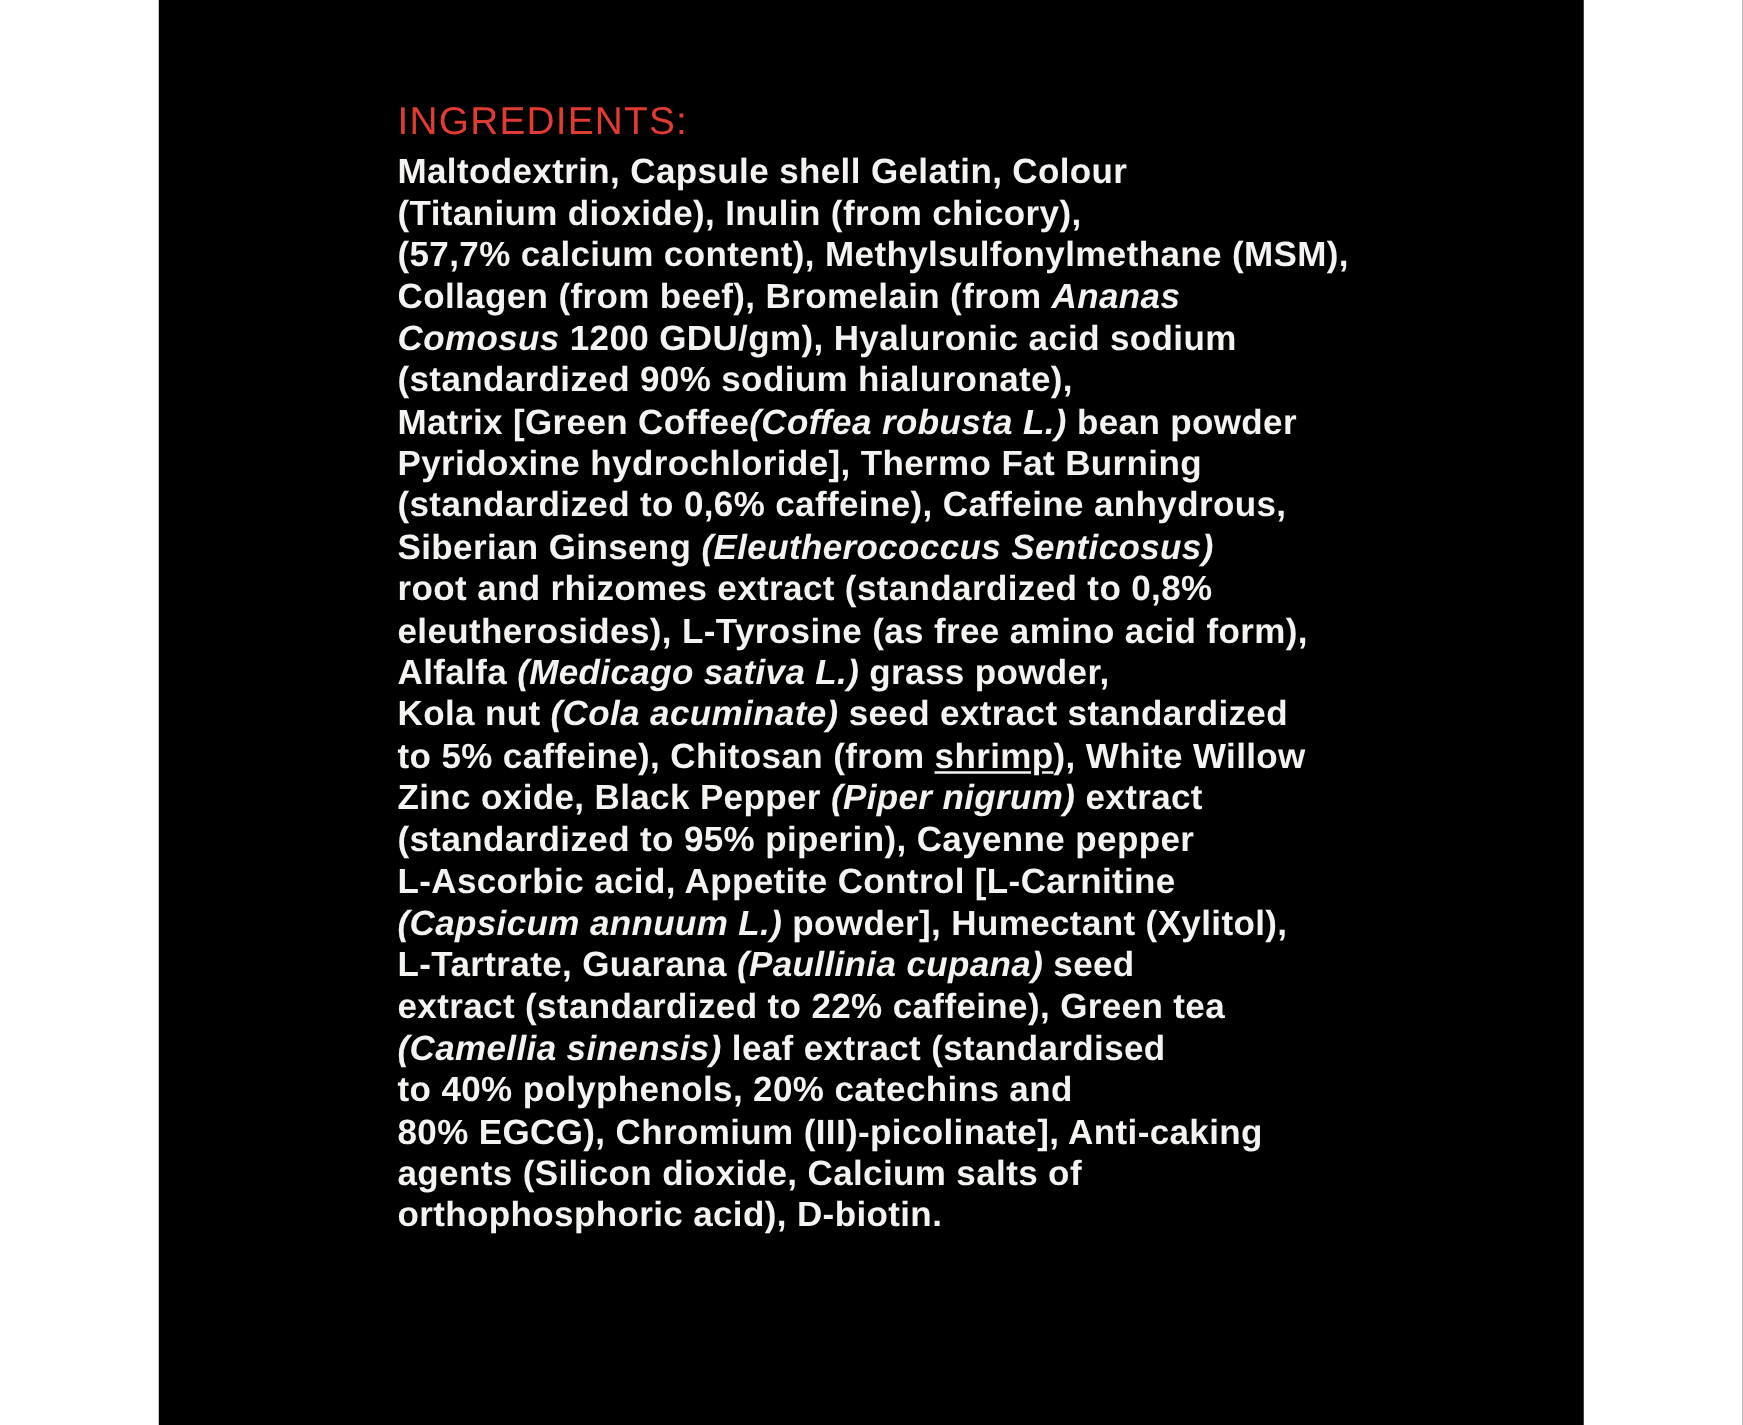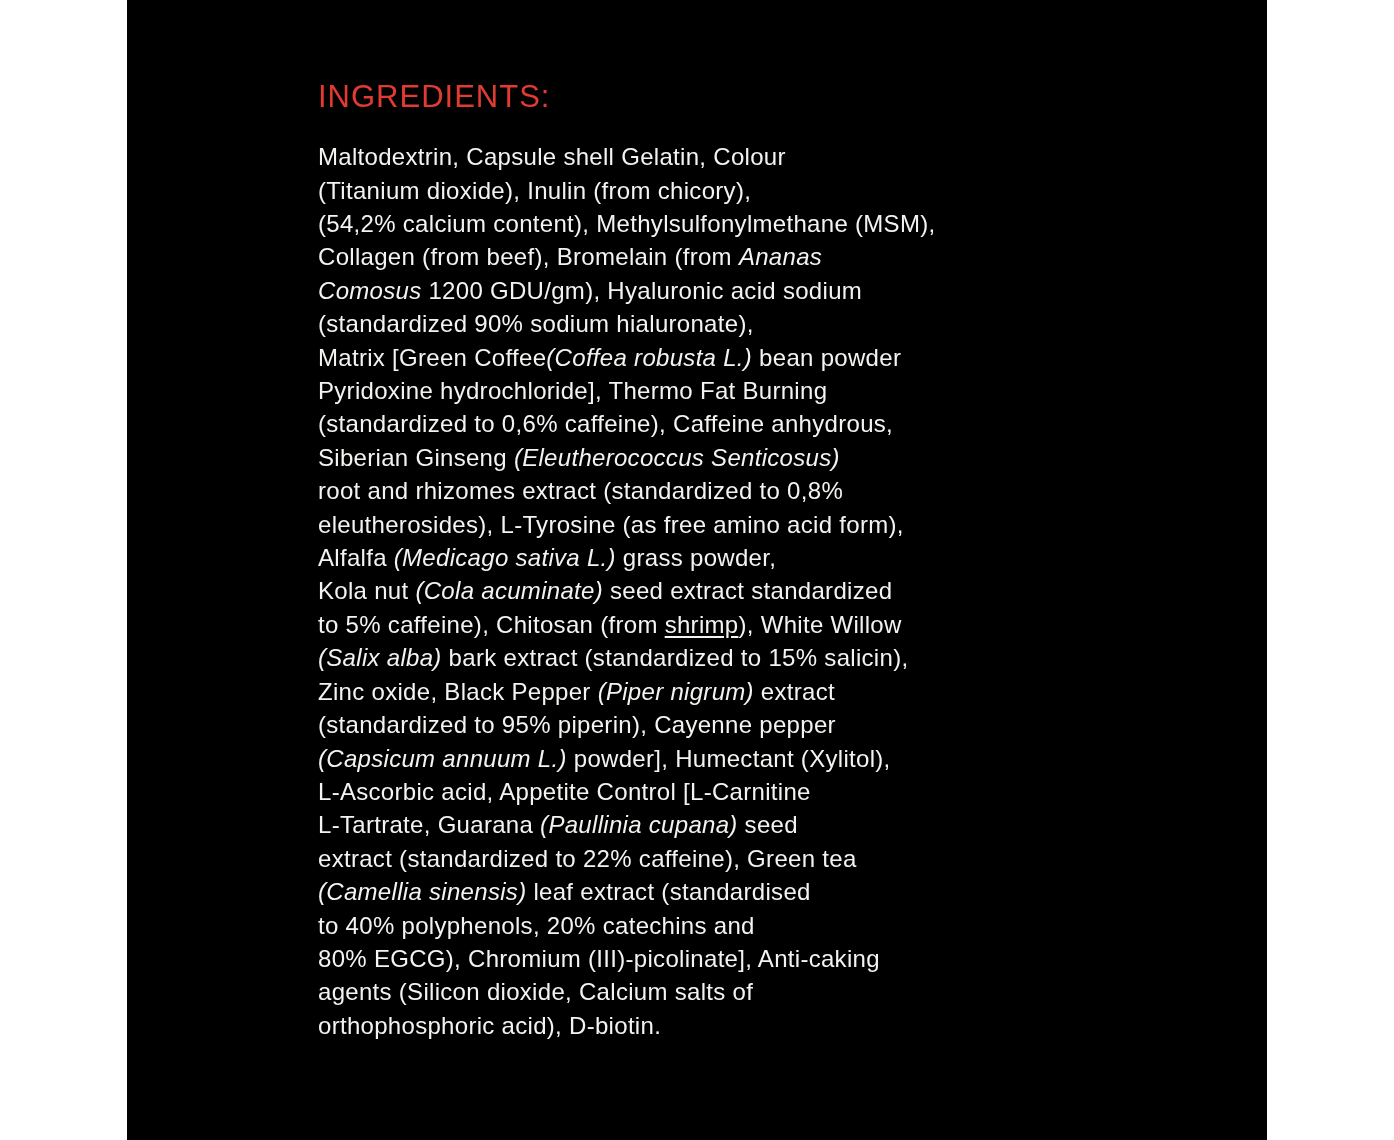--- a/index.html
+++ b/index.html
@@ -23,60 +23,59 @@
   .label-content{
     padding:78px 0 0 191px;
     width:940px;
   }
   .heading{
     color:var(--accent);
     font-size:31px;
     font-weight:500;
     letter-spacing:1px;
     line-height:1.2;
-    margin-bottom:25px;
+    margin-bottom:5px;
   }
   .lines{
     color:var(--text);
-    font-size:24px;
-    font-weight:400;
+    font-size:28px;
+    font-weight:700;
     letter-spacing:0.3px;
     line-height:33.4px;
   }
   .line{white-space:pre;}
   .line .italic{font-style:italic;text-align:center;}
   .line .underline{text-decoration:underline;text-underline-offset:3px;text-align:right;}
 </style>
 </head>
 <body>
 
 <div class="label-panel">
   <div class="label-content">
     <div class="heading">INGREDIENTS:</div>
     <div class="lines" id="lines">
         <div class="line"><span>Maltodextrin, Capsule shell Gelatin, Colour</span></div>
         <div class="line"><span>(Titanium dioxide), Inulin (from chicory),</span></div>
-        <div class="line"><span>(54,2% calcium content), Methylsulfonylmethane (MSM),</span></div>
+        <div class="line"><span>(57,7% calcium content), Methylsulfonylmethane (MSM),</span></div>
         <div class="line"><span>Collagen (from beef), Bromelain (from </span><span class="italic">Ananas</span></div>
         <div class="line"><span class="italic">Comosus</span><span> 1200 GDU/gm), Hyaluronic acid sodium</span></div>
         <div class="line"><span>(standardized 90% sodium hialuronate),</span></div>
         <div class="line"><span>Matrix [Green Coffee</span><span class="italic">(Coffea robusta L.)</span><span> bean powder</span></div>
         <div class="line"><span>Pyridoxine hydrochloride], Thermo Fat Burning</span></div>
         <div class="line"><span>(standardized to 0,6% caffeine), Caffeine anhydrous,</span></div>
         <div class="line"><span>Siberian Ginseng </span><span class="italic">(Eleutherococcus Senticosus)</span></div>
         <div class="line"><span>root and rhizomes extract (standardized to 0,8%</span></div>
         <div class="line"><span>eleutherosides), L-Tyrosine (as free amino acid form),</span></div>
         <div class="line"><span>Alfalfa </span><span class="italic">(Medicago sativa L.)</span><span> grass powder,</span></div>
         <div class="line"><span>Kola nut </span><span class="italic">(Cola acuminate)</span><span> seed extract standardized</span></div>
         <div class="line"><span>to 5% caffeine), Chitosan (from </span><span class="underline">shrimp</span><span>), White Willow</span></div>
-        <div class="line"><span class="italic">(Salix alba)</span><span> bark extract (standardized to 15% salicin),</span></div>
         <div class="line"><span>Zinc oxide, Black Pepper </span><span class="italic">(Piper nigrum)</span><span> extract</span></div>
         <div class="line"><span>(standardized to 95% piperin), Cayenne pepper</span></div>
+        <div class="line"><span>L-Ascorbic acid, Appetite Control [L-Carnitine</span></div>
         <div class="line"><span class="italic">(Capsicum annuum L.)</span><span> powder], Humectant (Xylitol),</span></div>
-        <div class="line"><span>L-Ascorbic acid, Appetite Control [L-Carnitine</span></div>
         <div class="line"><span>L-Tartrate, Guarana </span><span class="italic">(Paullinia cupana)</span><span> seed</span></div>
         <div class="line"><span>extract (standardized to 22% caffeine), Green tea</span></div>
         <div class="line"><span class="italic">(Camellia sinensis)</span><span> leaf extract (standardised</span></div>
         <div class="line"><span>to 40% polyphenols, 20% catechins and</span></div>
         <div class="line"><span>80% EGCG), Chromium (III)-picolinate], Anti-caking</span></div>
         <div class="line"><span>agents (Silicon dioxide, Calcium salts of</span></div>
         <div class="line"><span>orthophosphoric acid), D-biotin.</span></div>
       </div>
   </div>
 </div>

